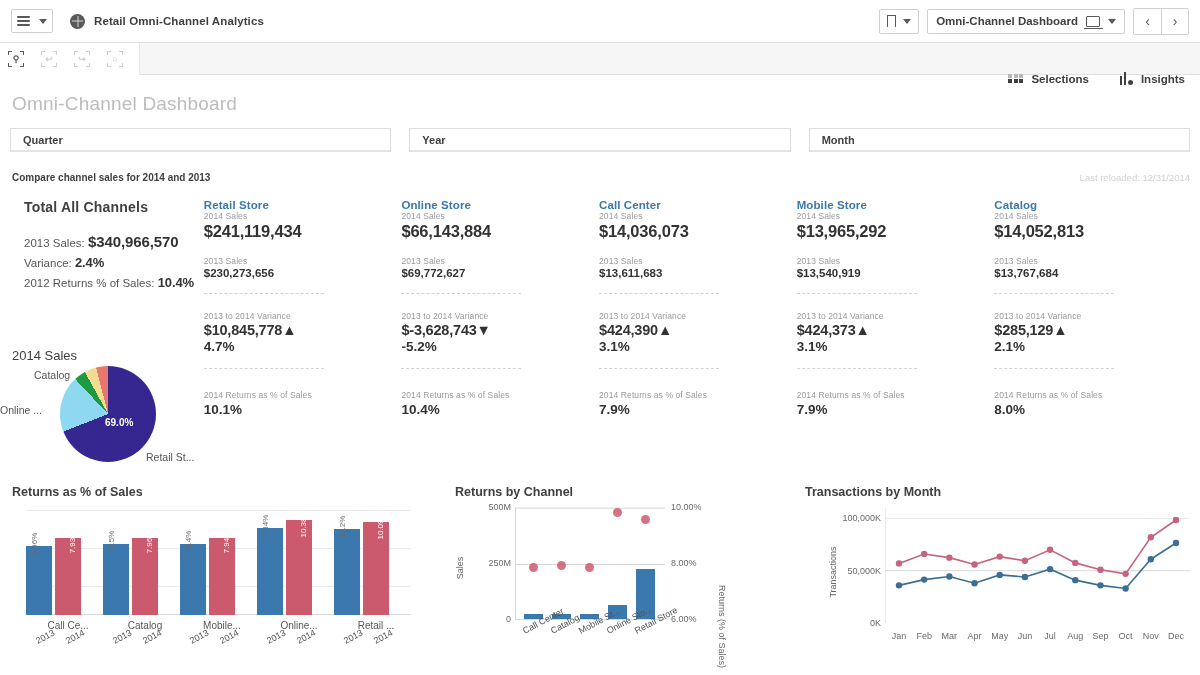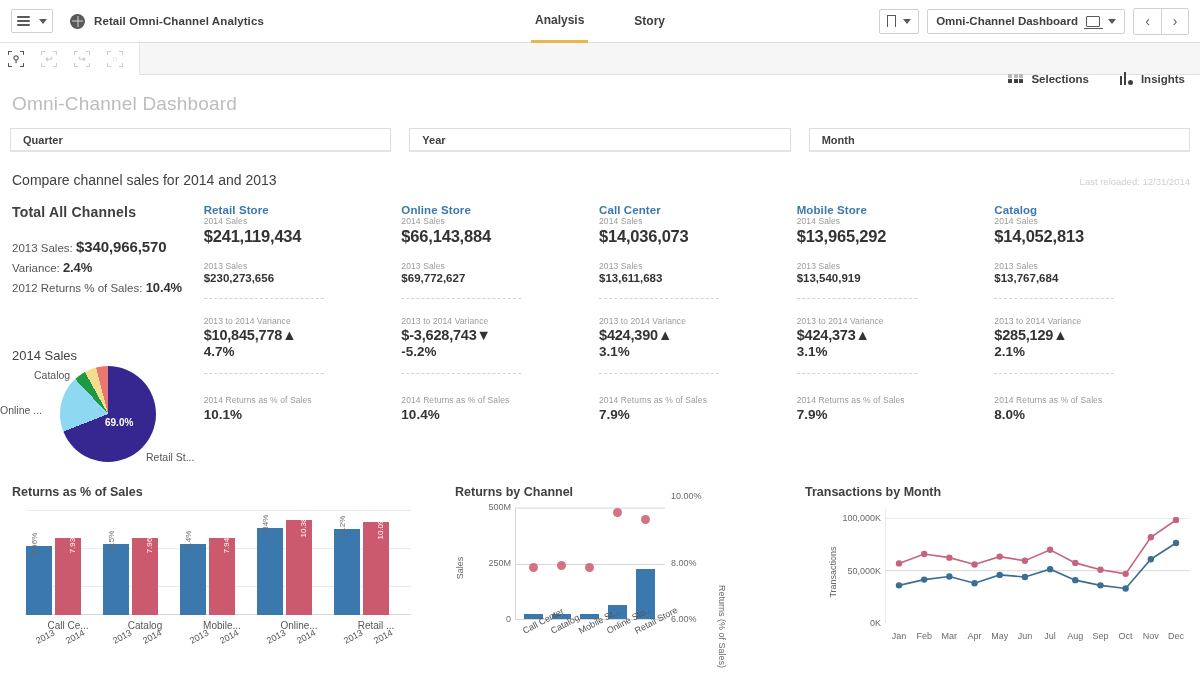--- a/index.html
+++ b/index.html
@@ -133,26 +133,26 @@
   .filters { display: flex; gap: 18px; padding: 13px 10px 0 10px; }
   .filterbox {
     flex: 1; height: 24px; border: 1px solid #dedede; border-bottom: 2px solid #e3e3e3;
     background: #fff; display: flex; align-items: center; padding-left: 12px;
     font-size: 11px; font-weight: bold; color: #404040; cursor: pointer;
   }
 
   .subhead {
     display: flex; align-items: baseline; padding: 20px 10px 0 12px;
   }
-  .subhead .lead { font-size: 14px; color: #404040; }
+  .subhead .lead { font-size: 10px; color: #404040; font-weight: bold; }
   .subhead .reload { margin-left: auto; font-size: 9.5px; color: #d0d0d0; }
 
   
   .kpis { display: flex; padding: 16px 8px 0 0; }
-  .kpi-total { width: 205px; padding-left: 12px; }
+  .kpi-total { width: 205px; padding-left: 24px; }
   .kpi-total h3 { font-size: 14px; color: #404040; font-weight: bold; letter-spacing: .2px; }
   .tot-lines { margin-top: 18px; display: flex; flex-direction: column; gap: 5px; }
   .tot-line { font-size: 11.5px; color: #555; white-space: nowrap; }
   .tot-line b { font-size: 15px; color: #333; letter-spacing: -.1px; }
   .tot-line.small b { font-size: 13px; }
 
   .chan-col { width: 199px; }
   .chan-name { font-size: 11.5px; font-weight: bold; color: #3b78ad; letter-spacing: .1px; }
   .lbl { font-size: 8.5px; color: #9a9a9a; letter-spacing: .1px; }
   .val-big { font-size: 16.5px; font-weight: bold; color: #333; letter-spacing: -.2px; margin-top: 1px; }
@@ -215,24 +215,20 @@
     <span class="hamburger">
         <i></i>
         <i></i>
         <i></i>
       </span>
     <span class="caret-d"></span>
   </div>
   <span class="app-globe"></span>
   <span class="app-title">Retail Omni-Channel Analytics</span>
 
-  <div class="tabs">
-    <div class="tab active">Analysis</div>
-    <div class="tab">Story</div>
-  </div>
 
   <div class="topright">
     <div class="bm-box">
       <span class="bookmark-glyph"></span>
       <span class="caret-d"></span>
     </div>
     <div class="sheet-box">
       <span class="sheet-name">Omni-Channel Dashboard</span>
       <span class="sheet-glyph"></span>
       <span class="caret-d"></span>
@@ -540,21 +536,21 @@
         <div class="yr-lbl" style="left: 66px; top: 142px;">Call Center</div>
         <div class="yr-lbl" style="left: 94px; top: 142px;">Catalog</div>
         <div class="yr-lbl" style="left: 122px; top: 142px;">Mobile St...</div>
         <div class="yr-lbl" style="left: 150px; top: 142px;">Online Sto...</div>
         <div class="yr-lbl" style="left: 178px; top: 142px;">Retail Store</div>
         <div class="tick" style="left: 18px; top: 129px; width: 38px; text-align: right;">0</div>
         <div class="tick" style="left: 18px; top: 73px; width: 38px; text-align: right;">250M</div>
         <div class="tick" style="left: 18px; top: 17px; width: 38px; text-align: right;">500M</div>
         <div class="tick" style="left: 216px; top: 129px;">6.00%</div>
         <div class="tick" style="left: 216px; top: 73px;">8.00%</div>
-        <div class="tick" style="left: 216px; top: 6px;">10.00%</div>
+        <div class="tick" style="left: 216px; top: 17px;">10.00%</div>
       </div>
   </div>
 
   <div style="position:absolute; left:805px; top:0; width:390px; height:190px;">
     <div class="chart-title">Transactions by Month</div>
     <div class="axis-name" style="position:absolute; left:2px; top:82px; transform:rotate(-90deg);">Transactions</div>
     <svg id="line-svg" style="position:absolute; left:80px; top:23px;" width="305" height="115">
         <line x1="0" x2="305" y1="10.454545454545453" y2="10.454545454545453" stroke="#e8e8e8" stroke-width="1"></line>
         <line x1="0" x2="305" y1="62.72727272727273" y2="62.72727272727273" stroke="#d8d8d8" stroke-width="1"></line>
         <line x1="0" x2="0" y1="0" y2="115" stroke="#d8d8d8"></line>

